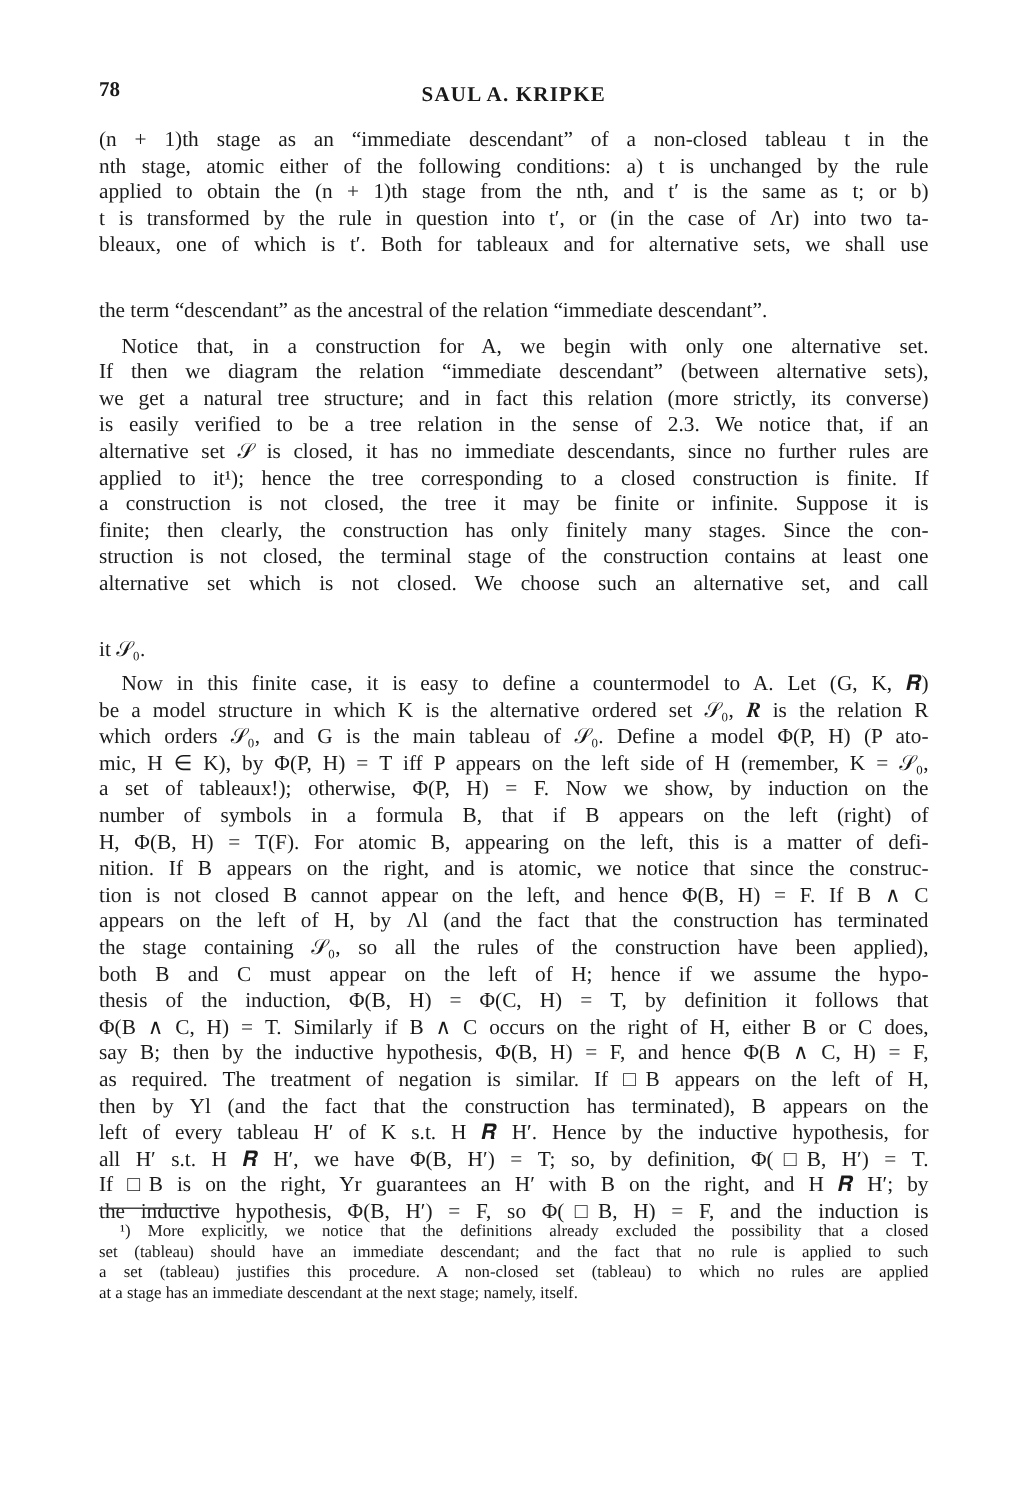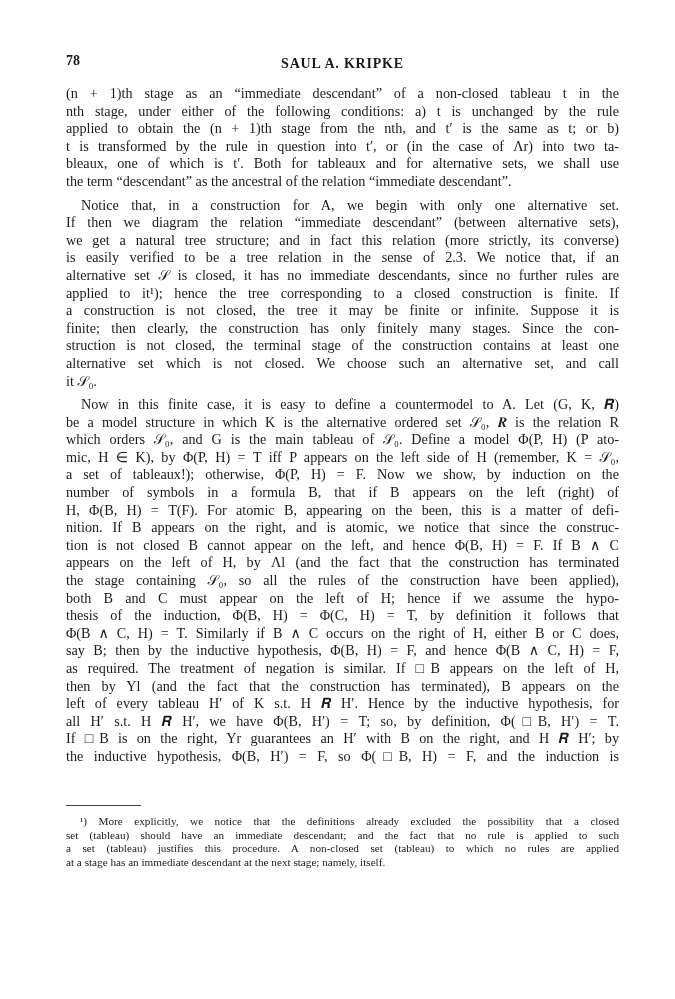--- a/index.html
+++ b/index.html
@@ -6,21 +6,21 @@
   body { width: 675px; height: 999px; position: relative; overflow: hidden;
          font-family: "Liberation Serif", "DejaVu Serif", serif; color: #1a1a1a; }
   .page { position: absolute; left: 0; top: 0; width: 603px; height: 999px; }
   .header { position: absolute; top: 53px; left: 66px; width: 553px; height: 18px; }
   .page-number { position: absolute; left: 0; top: 0; font-size: 14px; font-weight: bold; }
   .running-head { position: absolute; left: 0; right: 0; top: 3px; text-align: center;
                   font-size: 14px; font-weight: bold; letter-spacing: 0.8px; }
   .body-text { position: absolute; left: 66px; top: 85px; width: 553px; font-family: Liberation Serif, serif; }
   .line { height: 17.6px; line-height: 17.6px; font-size: 14.2px; white-space: nowrap;
           text-align: justify; text-align-last: justify; overflow: visible; }
-  .line.last { text-align-last: left; }
+  .line.last { text-align-last: left; margin-top: 26px; }
   .line.indent { padding-left: 15px; }
   .para-gap { height: 6px; }
   .footnote-rule { position: absolute; left: 66px; top: 805px; width: 75px; height: 0;
                    border-top: 1px solid #444; }
   .footnote { position: absolute; left: 66px; top: 815px; width: 553px; }
   .fline { height: 13.5px; line-height: 13.5px; font-size: 11.2px; white-space: nowrap;
            text-align: justify; text-align-last: justify; }
   .fline.last { text-align-last: left; }
   .fline.indent { padding-left: 14px; }
 </style>
@@ -31,21 +31,21 @@
 
   <div class="header">
     <span class="page-number">78</span>
     <div class="running-head">SAUL A. KRIPKE</div>
   </div>
 
   <div class="body-text">
 
     <div>
       <div class="line">(n + 1)th stage as an “immediate descendant” of a non-closed tableau t in the</div>
-      <div class="line">nth stage, under either of the following conditions: a) t is unchanged by the rule</div>
+      <div class="line">nth stage, atomic either of the following conditions: a) t is unchanged by the rule</div>
       <div class="line">applied to obtain the (n + 1)th stage from the nth, and t′ is the same as t; or b)</div>
       <div class="line">t is transformed by the rule in question into t′, or (in the case of Λr) into two ta-</div>
       <div class="line">bleaux, one of which is t′. Both for tableaux and for alternative sets, we shall use</div>
       <div class="line last">the term “descendant” as the ancestral of the relation “immediate descendant”.</div>
     </div>
     <div class="para-gap"></div>
 
     <div>
       <div class="line indent">Notice that, in a construction for A, we begin with only one alternative set.</div>
       <div class="line">If then we diagram the relation “immediate descendant” (between alternative sets),</div>
@@ -61,21 +61,21 @@
     </div>
     <div class="para-gap"></div>
 
     <div>
       <div class="line indent">Now in this finite case, it is easy to define a countermodel to A. Let (G, K, 𝑹)</div>
       <div class="line">be a model structure in which K is the alternative ordered set 𝒮₀, 𝑹 is the relation R</div>
       <div class="line">which orders 𝒮₀, and G is the main tableau of 𝒮₀. Define a model Φ(P, H) (P ato-</div>
       <div class="line">mic, H ∈ K), by Φ(P, H) = T iff P appears on the left side of H (remember, K = 𝒮₀,</div>
       <div class="line">a set of tableaux!); otherwise, Φ(P, H) = F. Now we show, by induction on the</div>
       <div class="line">number of symbols in a formula B, that if B appears on the left (right) of</div>
-      <div class="line">H, Φ(B, H) = T(F). For atomic B, appearing on the been, this is a matter of defi-</div>
+      <div class="line">H, Φ(B, H) = T(F). For atomic B, appearing on the left, this is a matter of defi-</div>
       <div class="line">nition. If B appears on the right, and is atomic, we notice that since the construc-</div>
       <div class="line">tion is not closed B cannot appear on the left, and hence Φ(B, H) = F. If B ∧ C</div>
       <div class="line">appears on the left of H, by Λl (and the fact that the construction has terminated</div>
       <div class="line">the stage containing 𝒮₀, so all the rules of the construction have been applied),</div>
       <div class="line">both B and C must appear on the left of H; hence if we assume the hypo-</div>
       <div class="line">thesis of the induction, Φ(B, H) = Φ(C, H) = T, by definition it follows that</div>
       <div class="line">Φ(B ∧ C, H) = T. Similarly if B ∧ C occurs on the right of H, either B or C does,</div>
       <div class="line">say B; then by the inductive hypothesis, Φ(B, H) = F, and hence Φ(B ∧ C, H) = F,</div>
       <div class="line">as required. The treatment of negation is similar. If □B appears on the left of H,</div>
       <div class="line">then by Yl (and the fact that the construction has terminated), B appears on the</div>

